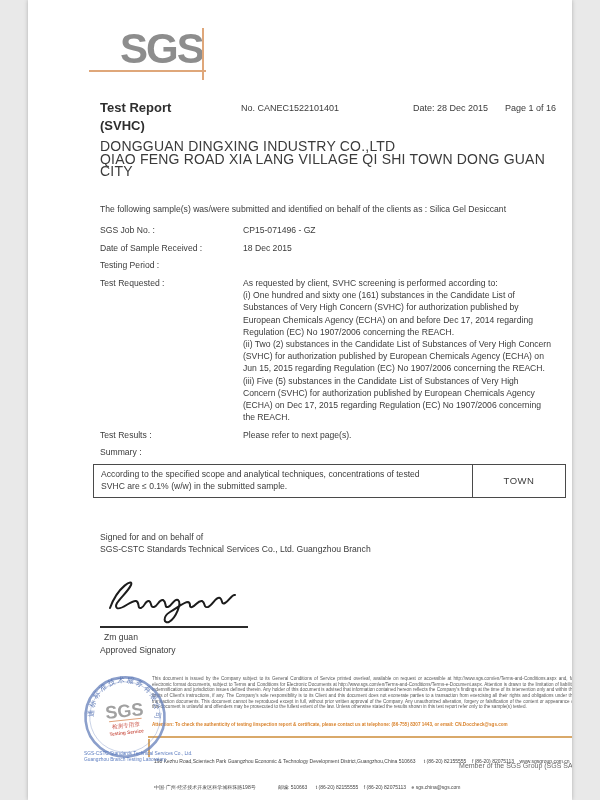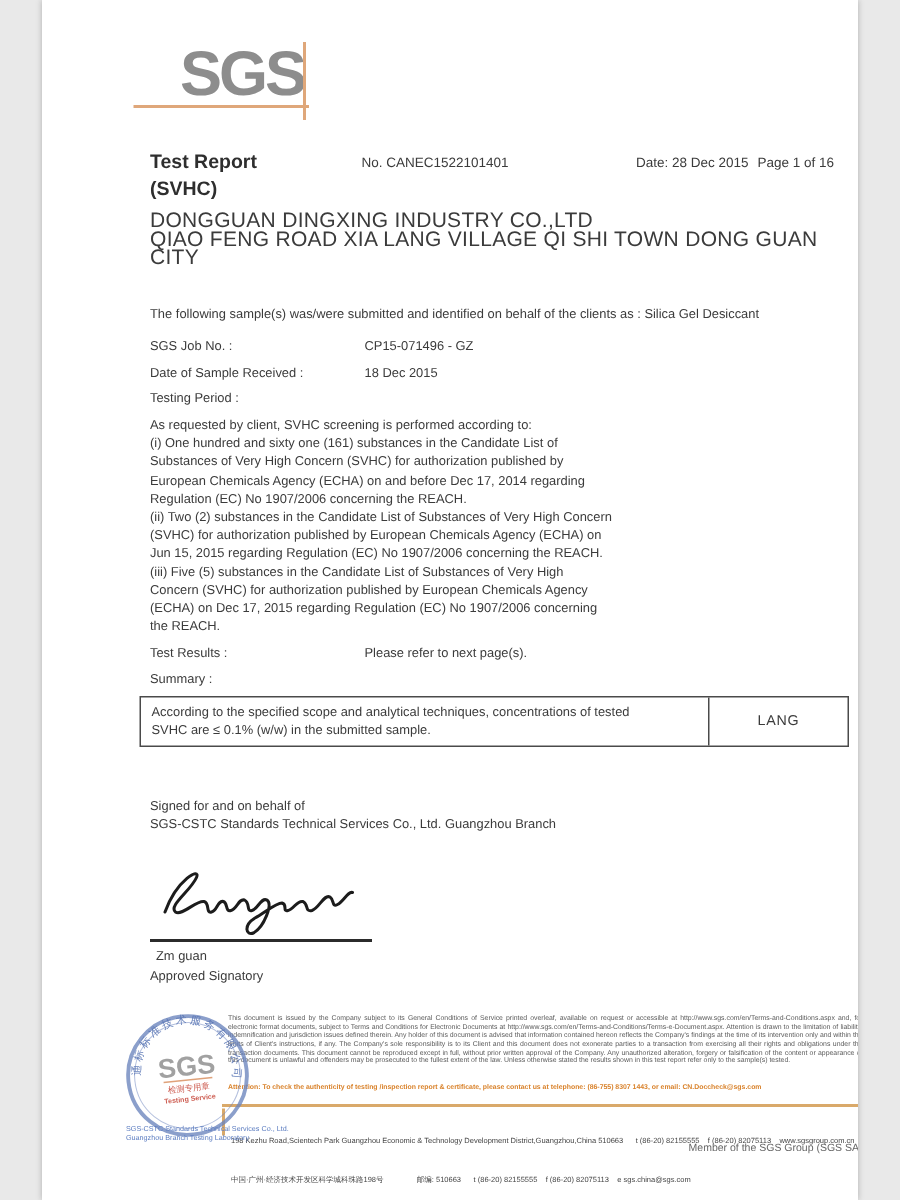--- a/index.html
+++ b/index.html
@@ -13,21 +13,21 @@
 
   
   .logo-text{left:92px;top:28px;font-size:42px;font-weight:bold;color:#8d8d8d;letter-spacing:-2px;line-height:1;}
   .logo-hline{left:61px;top:70px;width:117px;height:2px;background:#dfa77a;}
   .logo-vline{left:174px;top:28px;width:2px;height:52px;background:#dfa77a;}
 
   
   .title{left:72px;top:99px;font-size:13px;font-weight:bold;color:#2e2e2e;line-height:18px;}
   .hmeta{top:103px;font-size:9px;color:#3b3b3b;}
   .report-no{left:213px;}
-  .report-date{left:396px;}
+  .report-date{left:385px;}
   .report-page{left:477px;}
 
   .client{left:72px;top:140px;font-size:14px;line-height:12.5px;letter-spacing:.2px;}
 
   
   .main{left:72px;top:203px;width:470px;font-size:8.6px;line-height:12.2px;}
   .intro{margin-bottom:9px;}
   .irow{display:flex;margin-bottom:5.4px;}
   .ilabel{width:143px;flex:none;}
   .ivalue{width:327px;white-space:pre-line;}
@@ -85,20 +85,21 @@
       <div class="ivalue">CP15-071496 - GZ</div>
     </div>
     <div class="irow">
       <div class="ilabel">Date of Sample Received :</div>
       <div class="ivalue">18 Dec 2015</div>
     </div>
     <div class="irow">
       <div class="ilabel">Testing Period :</div>
     </div>
     <div class="irow">
+      <div class="ilabel">Test Requested :</div>
       <div class="ivalue">As requested by client, SVHC screening is performed according to:
 (i) One hundred and sixty one (161) substances in the Candidate List of
 Substances of Very High Concern (SVHC) for authorization published by
 European Chemicals Agency (ECHA) on and before Dec 17, 2014 regarding
 Regulation (EC) No 1907/2006 concerning the REACH.
 (ii) Two (2) substances in the Candidate List of Substances of Very High Concern
 (SVHC) for authorization published by European Chemicals Agency (ECHA) on
 Jun 15, 2015 regarding Regulation (EC) No 1907/2006 concerning the REACH.
 (iii) Five (5) substances in the Candidate List of Substances of Very High
 Concern (SVHC) for authorization published by European Chemicals Agency
@@ -107,21 +108,21 @@
     </div>
     <div class="irow" style="margin-top:2.5px;">
       <div class="ilabel">Test Results :</div>
       <div class="ivalue">Please refer to next page(s).</div>
     </div>
 
     <div class="summary-label">Summary :</div>
     <div class="sumbox">
       <div class="sumtext">According to the specified scope and analytical techniques, concentrations of tested
 SVHC are ≤ 0.1% (w/w) in the submitted sample.</div>
-      <div class="sumpass">LANG</div>
+      <div class="sumpass">TOWN</div>
     </div>
   </div>
 
   <div class="abs signed">
     <div>Signed for and on behalf of</div>
     <div>SGS-CSTC Standards Technical Services Co., Ltd. Guangzhou Branch</div>
   </div>
   <svg class="abs sig-svg" width="140" height="50" viewBox="0 0 140 50">
     <path d="M6,34 C14,12 30,4 27,11 C23,20 8,30 13,34 C17,37 27,26 32,27 C36,28 33,35 37,34 C41,33 41,26 45,27 C48,28 46,34 50,33 C54,32 55,25 59,26 C63,28 60,34 64,33 C68,32 70,24 74,26 C78,29 72,44 65,48 C60,50 58,43 66,38 C73,34 80,28 84,28 C88,29 84,34 88,33 C92,32 94,26 98,27 C102,29 99,34 104,33 C109,31 112,22 116,24 C119,26 117,31 121,29 C125,27 128,20 131,21" fill="none" stroke="#1c1c1c" stroke-width="2" stroke-linecap="round" stroke-linejoin="round"></path>
   </svg>

